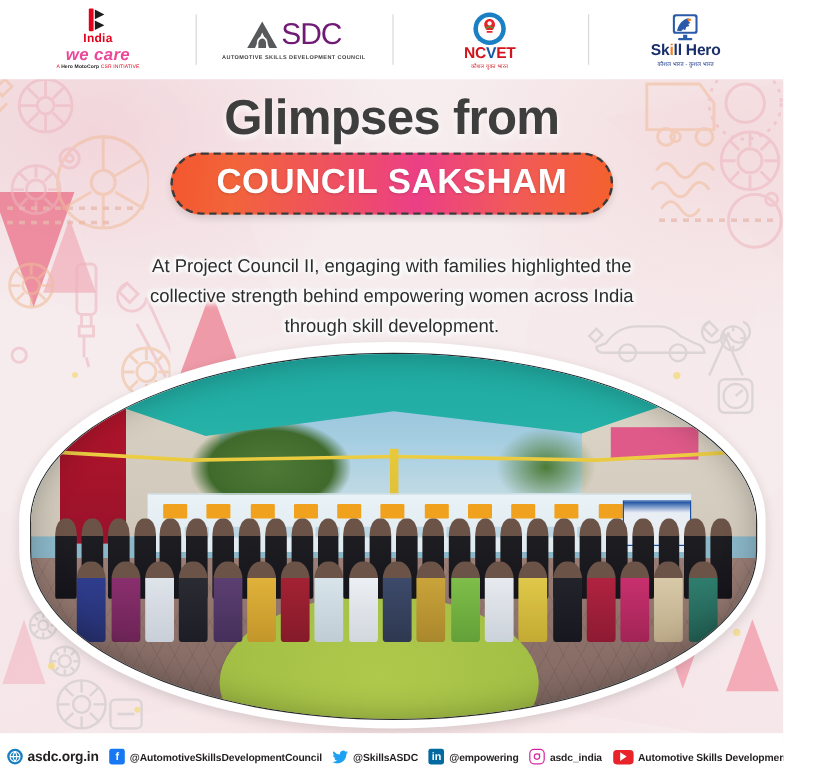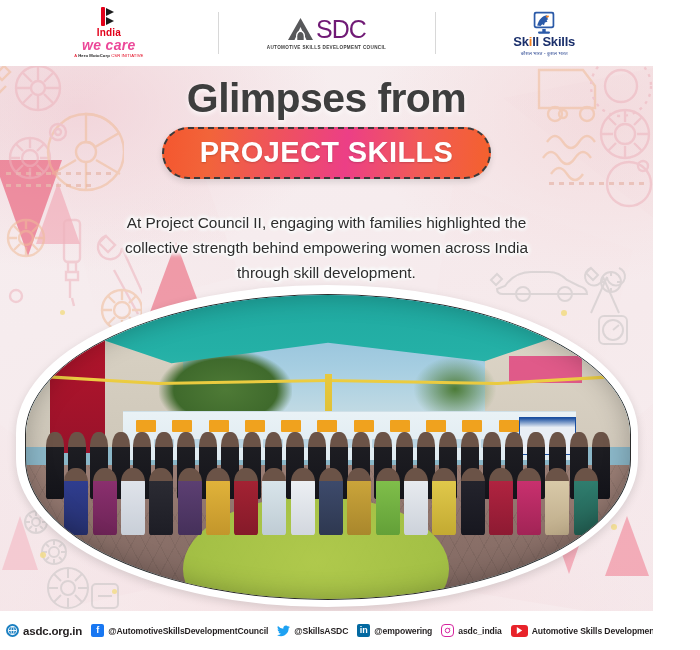--- a/index.html
+++ b/index.html
@@ -239,33 +239,54 @@
             <path d="M13.5 1 L26 23 L19.5 23 L13.5 10 L7.5 23 L1 23 Z" fill="#58595b"></path>
             <path d="M13.5 13.5 C16.2 13.5 18 16 18 19 L18 23 L9 23 L9 19 C9 16 10.8 13.5 13.5 13.5 Z" fill="#ffffff"></path>
             <path d="M13.5 15 C15.4 15 16.7 16.9 16.7 19.2 L16.7 23 L10.3 23 L10.3 19.2 C10.3 16.9 11.6 15 13.5 15 Z" fill="#58595b"></path>
           </svg>
         </span>
         <span class="asdc-sdc">SDC</span>
       </div>
       <div class="asdc-sub">AUTOMOTIVE SKILLS DEVELOPMENT COUNCIL</div>
     </div>
 
+    <div class="logo-cell">
+      <div class="ncvet-gear">
+        <svg width="30" height="30" viewBox="0 0 40 40">
+          <g fill="#1b7fc4">
+            <circle cx="20" cy="20" r="18"></circle>
+          </g>
+          <g fill="#ffffff">
+              <circle cx="20" cy="20" r="13"></circle>
+            </g>
+          <g fill="#1b7fc4">
+            <path d="M20 2 l2.6 4.2 h-5.2z M33 7 l-0.5 4.9 -4.2-2.6z M38 20 l-4.2 2.6 0-5.2z M33 33 l-4.7-1.6 3.7-3.7z M20 38 l-2.6-4.2 h5.2z M7 33 l0.5-4.9 4.2 2.6z M2 20 l4.2-2.6 0 5.2z M7 7 l4.7 1.6 -3.7 3.7z"></path>
+          </g>
+          <path d="M20 9 c3.4 0 6 2.7 6 6.2 0 2.6-1.5 4.5-2.6 6.2 h-6.8 c-1.1-1.7-2.6-3.6-2.6-6.2 0-3.5 2.6-6.2 6-6.2z" fill="#e8232a"></path>
+          <path d="M16.8 22.4 h6.4 v2 h-6.4z" fill="#e8232a"></path>
+          <circle cx="20" cy="14" r="2.4" fill="#ffffff"></circle>
+          <path d="M20 16.5 l4 2 v1.4 l-4-1.6 -4 1.6 v-1.4z" fill="#3aaa35"></path>
+        </svg>
+      </div>
+      <div class="ncvet-word"><span>NC</span><span class="v">V</span><span>ET</span></div>
+      <div class="ncvet-tag">कौशल युक्त भारत</div>
+    </div>
 
     <div class="logo-cell">
       <div class="si-mark">
         <svg width="26" height="24" viewBox="0 0 30 28">
           <rect x="3" y="1" width="24" height="19" rx="2.5" fill="#2b5aa8"></rect>
           <rect x="5" y="3" width="20" height="15" rx="1.5" fill="#ffffff"></rect>
           <path d="M7 17 C9 10 13 6 18 5 l2 2 -1.5 1 1.5 1.5 -2 1 1 2 -3 1 -1 3 -2-1 -2 2z" fill="#2b5aa8"></path>
           <path d="M17 6 l3 -1 1 2 -3 1z" fill="#f58220"></path>
           <path d="M13 21 h4 v4 h-4z" fill="#2b5aa8"></path>
           <rect x="8" y="24" width="14" height="2.4" rx="1.2" fill="#2b5aa8"></rect>
         </svg>
       </div>
-      <div class="si-word"><span>Sk</span><span class="accent">i</span><span>ll Skills</span></div>
+      <div class="si-word"><span>Sk</span><span class="accent">i</span><span>ll Hero</span></div>
       <div class="si-tag">कौशल भारत - कुशल भारत</div>
     </div>
   </div>
 
   <div class="art">
 
     <div class="poly" style="left:-30px;top:0;width:160px;height:150px;background:linear-gradient(135deg,#f0d6da 0%,rgba(240,214,218,0) 80%);clip-path:polygon(0 0,100% 0,0 100%);"></div>
     <div class="poly" style="left:60px;top:60px;width:180px;height:190px;background:linear-gradient(200deg,#f3dde0,rgba(243,221,224,0));clip-path:polygon(0 20%,70% 0,100% 80%,20% 100%);"></div>
     <div class="poly" style="right:-20px;top:0;width:170px;height:170px;background:linear-gradient(220deg,#f1d8dc,rgba(241,216,220,0));clip-path:polygon(100% 0,100% 100%,0 20%);"></div>
     <div class="poly" style="right:20px;top:120px;width:200px;height:220px;background:linear-gradient(180deg,#f5e4e6,rgba(245,228,230,0));clip-path:polygon(10% 0,100% 30%,80% 100%,0 60%);"></div>
@@ -410,21 +431,21 @@
     <div style="position:absolute;left:112px;bottom:28px;width:5px;height:5px;border-radius:50%;background:#f2dc84;opacity:.8;"></div>
     <div style="position:absolute;right:86px;top:246px;width:6px;height:6px;border-radius:50%;background:#f2dc84;opacity:.85;"></div>
     <div style="position:absolute;right:36px;bottom:92px;width:6px;height:6px;border-radius:50%;background:#f2dc84;opacity:.8;"></div>
     <div style="position:absolute;left:60px;top:246px;width:5px;height:5px;border-radius:50%;background:#f2dc84;opacity:.8;"></div>
   </div>
 
   <div class="headline">
     <div class="glimpses">Glimpses from</div>
     <div class="pill-wrap">
       <div class="pill">
-        <span>PROJECT SKILLS</span>
+        <span>COUNCIL SAKSHAM</span>
       </div>
     </div>
   </div>
 
   <div class="body-copy">
     <p>At Project Council II, engaging with families highlighted the</p>
     <p>collective strength behind empowering women across India</p>
     <p>through skill development.</p>
   </div>
 

